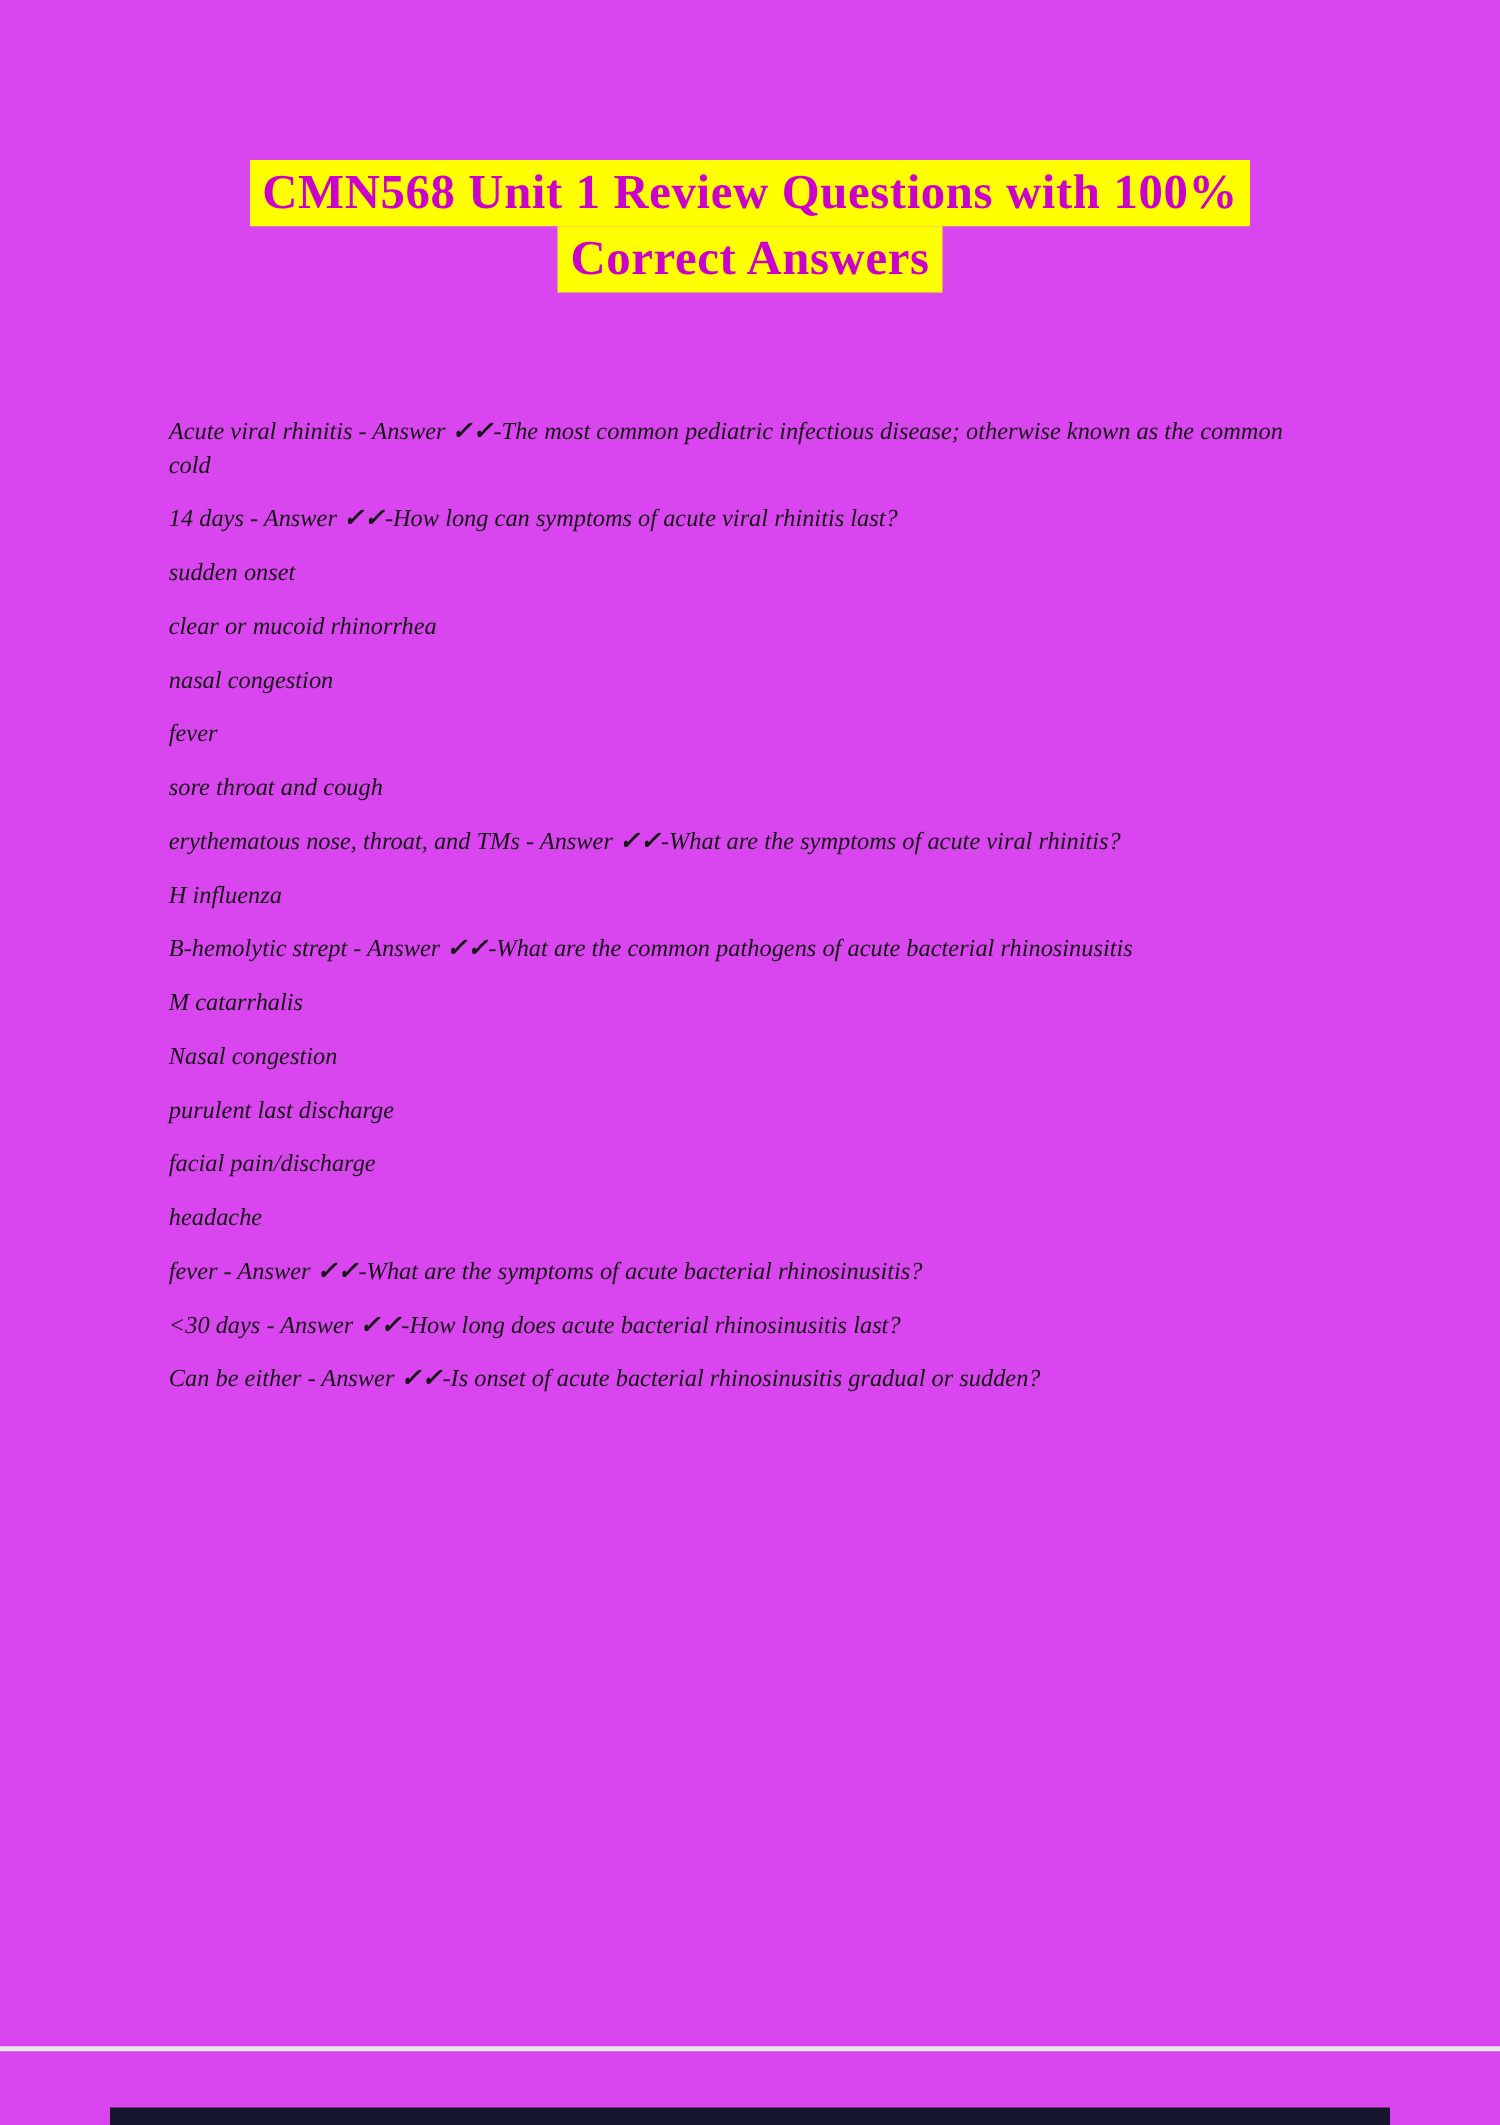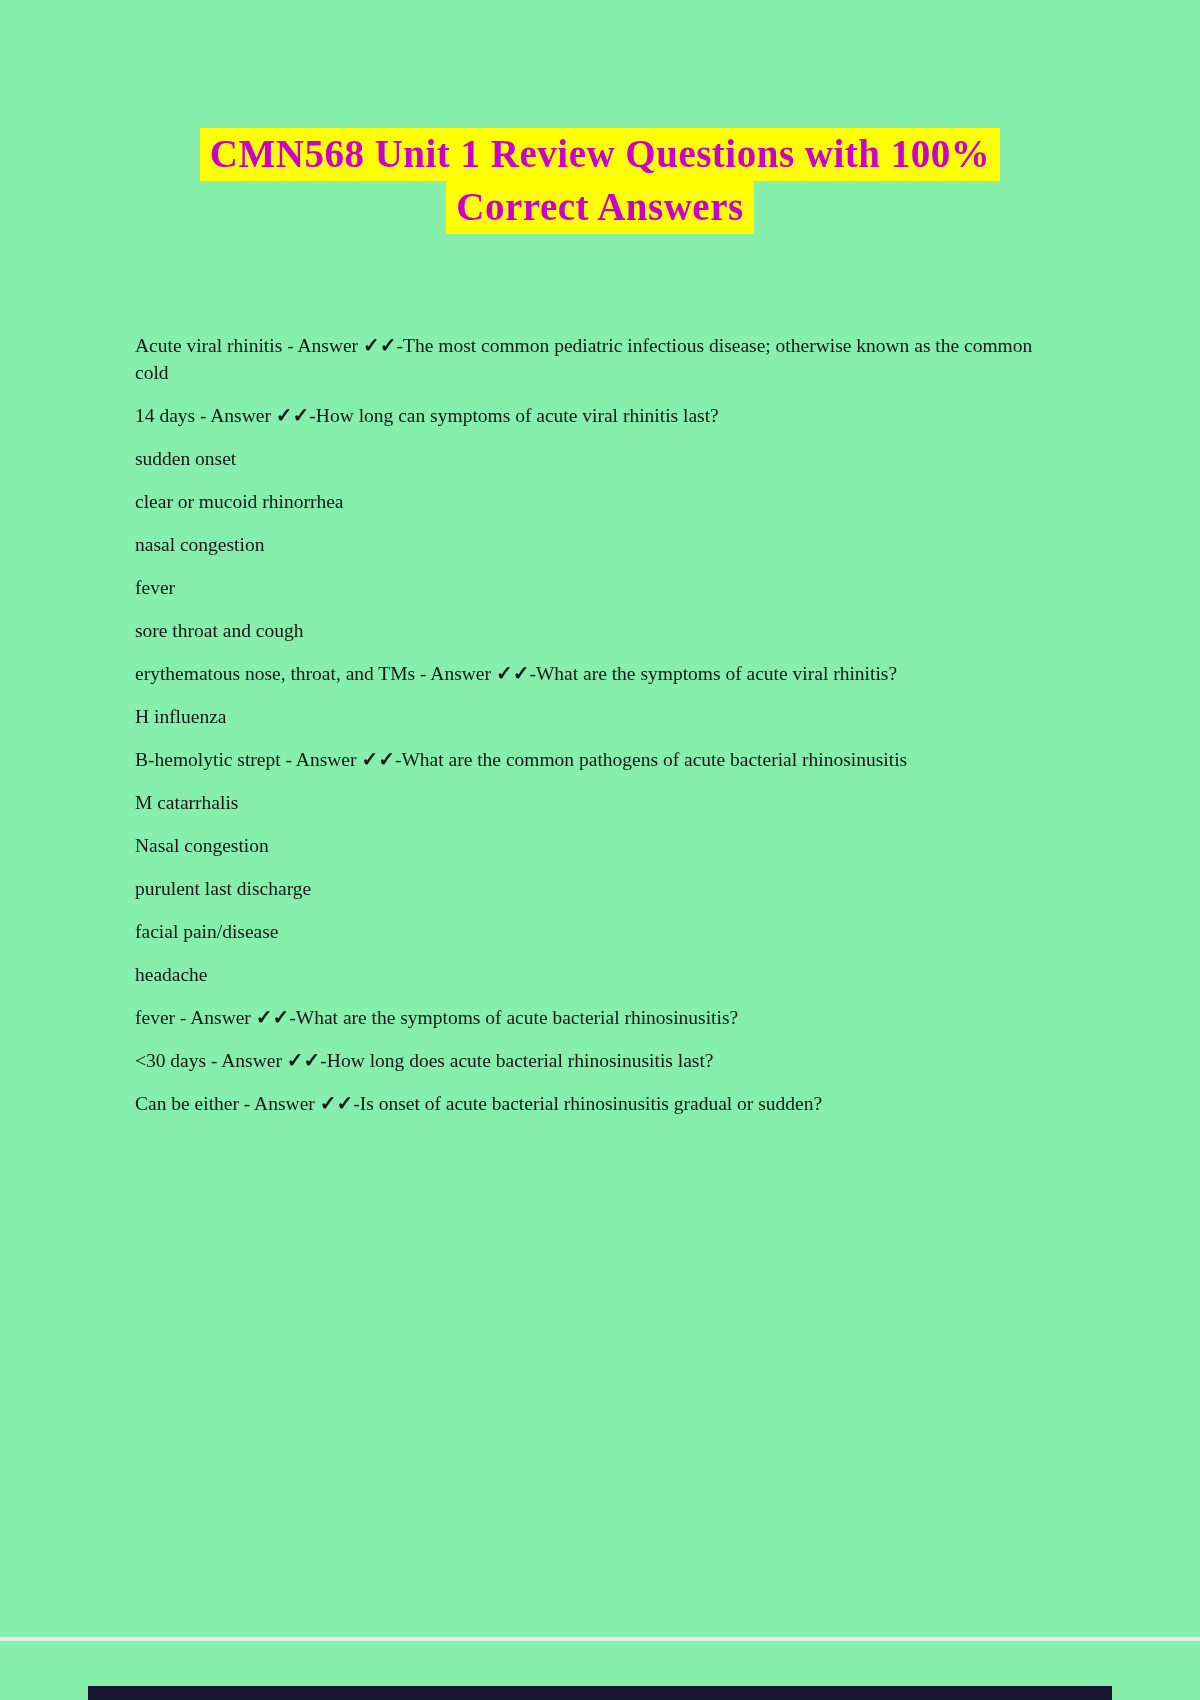--- a/index.html
+++ b/index.html
@@ -8,21 +8,21 @@
     background: #c9c9cb;
     width: 1200px;
     height: 1700px;
     overflow: hidden;
     font-family: "Liberation Serif", "DejaVu Serif", serif;
   }
   .page {
     position: relative;
     width: 1200px;
     height: 1700px;
-    background: #86efac;
+    background: #d946ef;
   }
   .title-block {
     padding-top: 128px;
     text-align: center;
   }
   .title-line {
     display: inline-block;
     font-size: 39px;
     font-weight: 700;
     line-height: 1.25;
@@ -31,20 +31,21 @@
   }
   .content {
     margin: 98px 140px 0 135px;
     max-width: 930px;
   }
   .content p {
     margin: 0 0 16px 0;
     font-size: 19.5px;
     line-height: 27px;
     color: #161616;
+    font-style: italic;
   }
   .content p .check {
     font-weight: 700;
     font-size: 20px;
   }
   .divider-line {
     position: absolute;
     left: 0;
     top: 1637px;
     width: 1200px;
@@ -77,21 +78,21 @@
       <p>clear or mucoid rhinorrhea</p>
       <p>nasal congestion</p>
       <p>fever</p>
       <p>sore throat and cough</p>
       <p>erythematous nose, throat, and TMs -  Answer <span class="check">✓</span><span class="check">✓</span>-What are the symptoms of acute viral rhinitis?</p>
       <p>H influenza</p>
       <p>B-hemolytic strept -  Answer <span class="check">✓</span><span class="check">✓</span>-What are the common pathogens of acute bacterial rhinosinusitis</p>
       <p>M catarrhalis</p>
       <p>Nasal congestion</p>
       <p>purulent last discharge</p>
-      <p>facial pain/disease</p>
+      <p>facial pain/discharge</p>
       <p>headache</p>
       <p>fever -  Answer <span class="check">✓</span><span class="check">✓</span>-What are the symptoms of acute bacterial rhinosinusitis?</p>
       <p>&lt;30 days -  Answer <span class="check">✓</span><span class="check">✓</span>-How long does acute bacterial rhinosinusitis last?</p>
       <p>Can be either -  Answer <span class="check">✓</span><span class="check">✓</span>-Is onset of acute bacterial rhinosinusitis gradual or sudden?</p>
     </div>
 
   <div class="divider-line"></div>
   <div class="bottom-bar"></div>
 
 </div>

